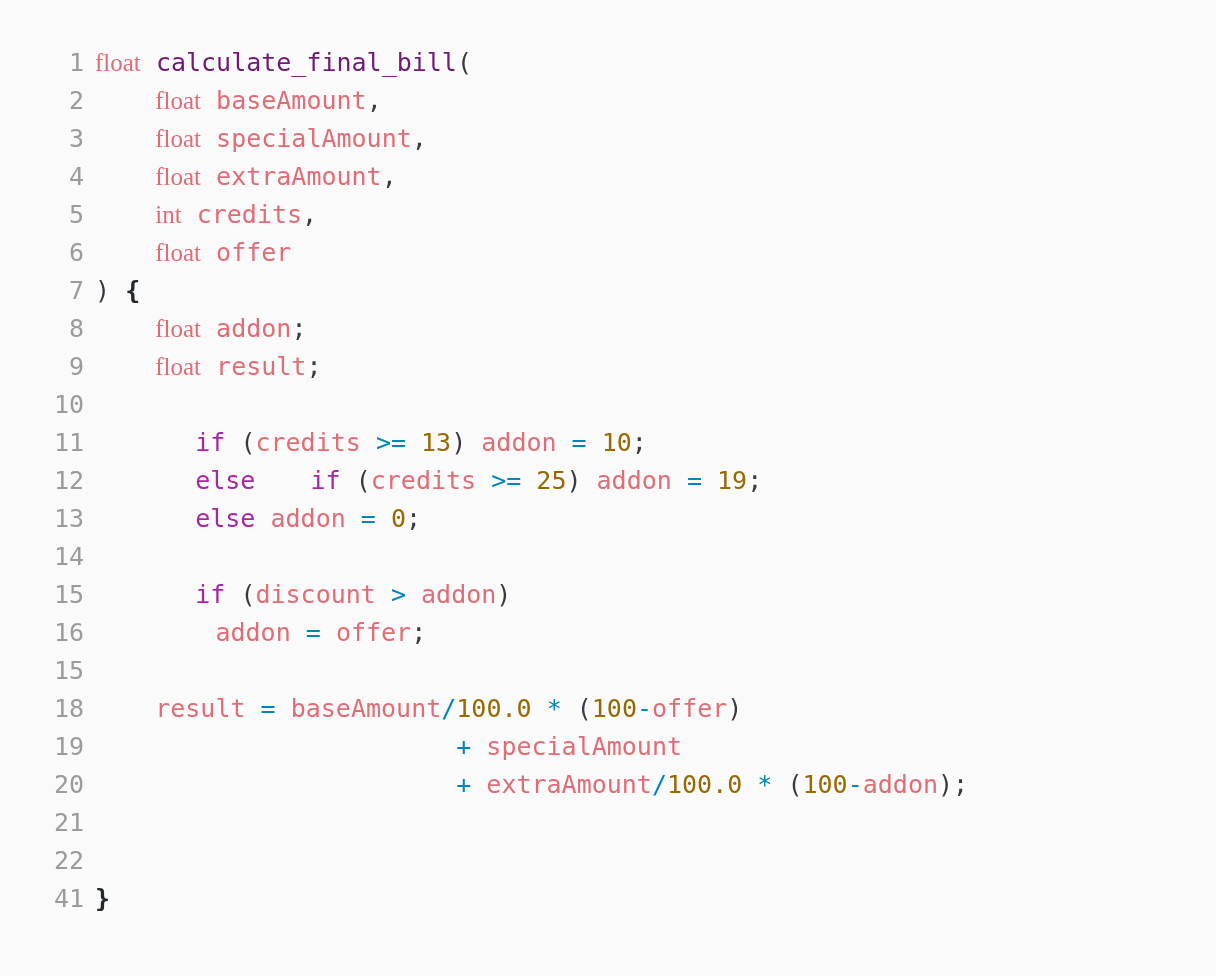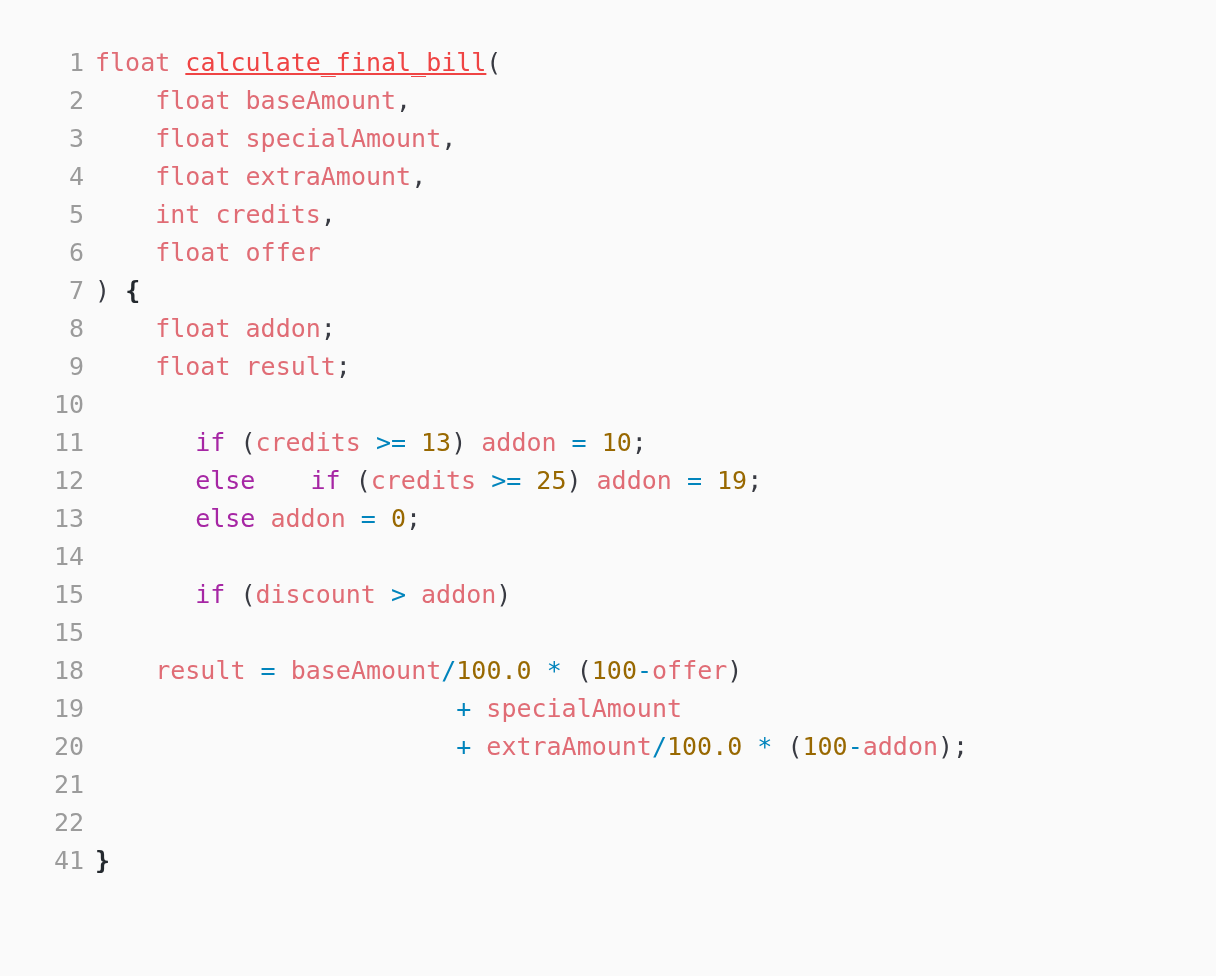--- a/index.html
+++ b/index.html
@@ -41,22 +41,22 @@
   .line-content {
     padding-left: 11px;
     white-space: pre;
     font-size: 25px;
     letter-spacing: 0px;
   }
 
   
   .tok-plain   { color: #24292e; }
   .tok-ident   { color: #e06c75; margin-top: 14px; }
-  .tok-type    { color: #e06c75; }
-  .tok-fn      { color: #ef4444; text-decoration: underline; }
+  .tok-type    { color: #e06c75; font-family: Liberation Serif, serif; }
+  .tok-fn      { color: #701a75; }
   .tok-kw      { color: #a626a4; margin-left: 40px; }
   .tok-num     { color: #986801; }
   .tok-op      { color: #0184bc; }
   .tok-punct   { color: #383a42; }
   .tok-brace   { color: #24292e; font-weight: 600; }
   .tok-paren   { color: #383a42; }
 </style>
 </head>
 <body>
 
@@ -69,20 +69,21 @@
     <div class="code-line"><div class="gutter">6</div><div class="line-content"><span class="tok-plain">    </span><span class="tok-type">float</span><span class="tok-plain"> </span><span class="tok-ident">offer</span></div></div>
     <div class="code-line"><div class="gutter">7</div><div class="line-content"><span class="tok-paren">)</span><span class="tok-plain"> </span><span class="tok-brace">{</span></div></div>
     <div class="code-line"><div class="gutter">8</div><div class="line-content"><span class="tok-plain">    </span><span class="tok-type">float</span><span class="tok-plain"> </span><span class="tok-ident">addon</span><span class="tok-punct">;</span></div></div>
     <div class="code-line"><div class="gutter">9</div><div class="line-content"><span class="tok-plain">    </span><span class="tok-type">float</span><span class="tok-plain"> </span><span class="tok-ident">result</span><span class="tok-punct">;</span></div></div>
     <div class="code-line"><div class="gutter">10</div><div class="line-content"></div></div>
     <div class="code-line"><div class="gutter">11</div><div class="line-content"><span class="tok-plain">    </span><span class="tok-kw">if</span><span class="tok-plain"> </span><span class="tok-paren">(</span><span class="tok-ident">credits</span><span class="tok-plain"> </span><span class="tok-op">&gt;=</span><span class="tok-plain"> </span><span class="tok-num">13</span><span class="tok-paren">)</span><span class="tok-plain"> </span><span class="tok-ident">addon</span><span class="tok-plain"> </span><span class="tok-op">=</span><span class="tok-plain"> </span><span class="tok-num">10</span><span class="tok-punct">;</span></div></div>
     <div class="code-line"><div class="gutter">12</div><div class="line-content"><span class="tok-plain">    </span><span class="tok-kw">else</span><span class="tok-plain"> </span><span class="tok-kw">if</span><span class="tok-plain"> </span><span class="tok-paren">(</span><span class="tok-ident">credits</span><span class="tok-plain"> </span><span class="tok-op">&gt;=</span><span class="tok-plain"> </span><span class="tok-num">25</span><span class="tok-paren">)</span><span class="tok-plain"> </span><span class="tok-ident">addon</span><span class="tok-plain"> </span><span class="tok-op">=</span><span class="tok-plain"> </span><span class="tok-num">19</span><span class="tok-punct">;</span></div></div>
     <div class="code-line"><div class="gutter">13</div><div class="line-content"><span class="tok-plain">    </span><span class="tok-kw">else</span><span class="tok-plain"> </span><span class="tok-ident">addon</span><span class="tok-plain"> </span><span class="tok-op">=</span><span class="tok-plain"> </span><span class="tok-num">0</span><span class="tok-punct">;</span></div></div>
     <div class="code-line"><div class="gutter">14</div><div class="line-content"></div></div>
     <div class="code-line"><div class="gutter">15</div><div class="line-content"><span class="tok-plain">    </span><span class="tok-kw">if</span><span class="tok-plain"> </span><span class="tok-paren">(</span><span class="tok-ident">discount</span><span class="tok-plain"> </span><span class="tok-op">&gt;</span><span class="tok-plain"> </span><span class="tok-ident">addon</span><span class="tok-paren">)</span></div></div>
+    <div class="code-line"><div class="gutter">16</div><div class="line-content"><span class="tok-plain">        </span><span class="tok-ident">addon</span><span class="tok-plain"> </span><span class="tok-op">=</span><span class="tok-plain"> </span><span class="tok-ident">offer</span><span class="tok-punct">;</span></div></div>
     <div class="code-line"><div class="gutter">15</div><div class="line-content"></div></div>
     <div class="code-line"><div class="gutter">18</div><div class="line-content"><span class="tok-plain">    </span><span class="tok-ident">result</span><span class="tok-plain"> </span><span class="tok-op">=</span><span class="tok-plain"> </span><span class="tok-ident">baseAmount</span><span class="tok-op">/</span><span class="tok-num">100.0</span><span class="tok-plain"> </span><span class="tok-op">*</span><span class="tok-plain"> </span><span class="tok-paren">(</span><span class="tok-num">100</span><span class="tok-op">-</span><span class="tok-ident">offer</span><span class="tok-paren">)</span></div></div>
     <div class="code-line"><div class="gutter">19</div><div class="line-content"><span class="tok-plain">                        </span><span class="tok-op">+</span><span class="tok-plain"> </span><span class="tok-ident">specialAmount</span></div></div>
     <div class="code-line"><div class="gutter">20</div><div class="line-content"><span class="tok-plain">                        </span><span class="tok-op">+</span><span class="tok-plain"> </span><span class="tok-ident">extraAmount</span><span class="tok-op">/</span><span class="tok-num">100.0</span><span class="tok-plain"> </span><span class="tok-op">*</span><span class="tok-plain"> </span><span class="tok-paren">(</span><span class="tok-num">100</span><span class="tok-op">-</span><span class="tok-ident">addon</span><span class="tok-paren">)</span><span class="tok-punct">;</span></div></div>
     <div class="code-line"><div class="gutter">21</div><div class="line-content"></div></div>
     <div class="code-line"><div class="gutter">22</div></div>
     <div class="code-line"><div class="gutter">41</div><div class="line-content"><span class="tok-brace">}</span></div></div>
   </div>
 
 </body></html>

